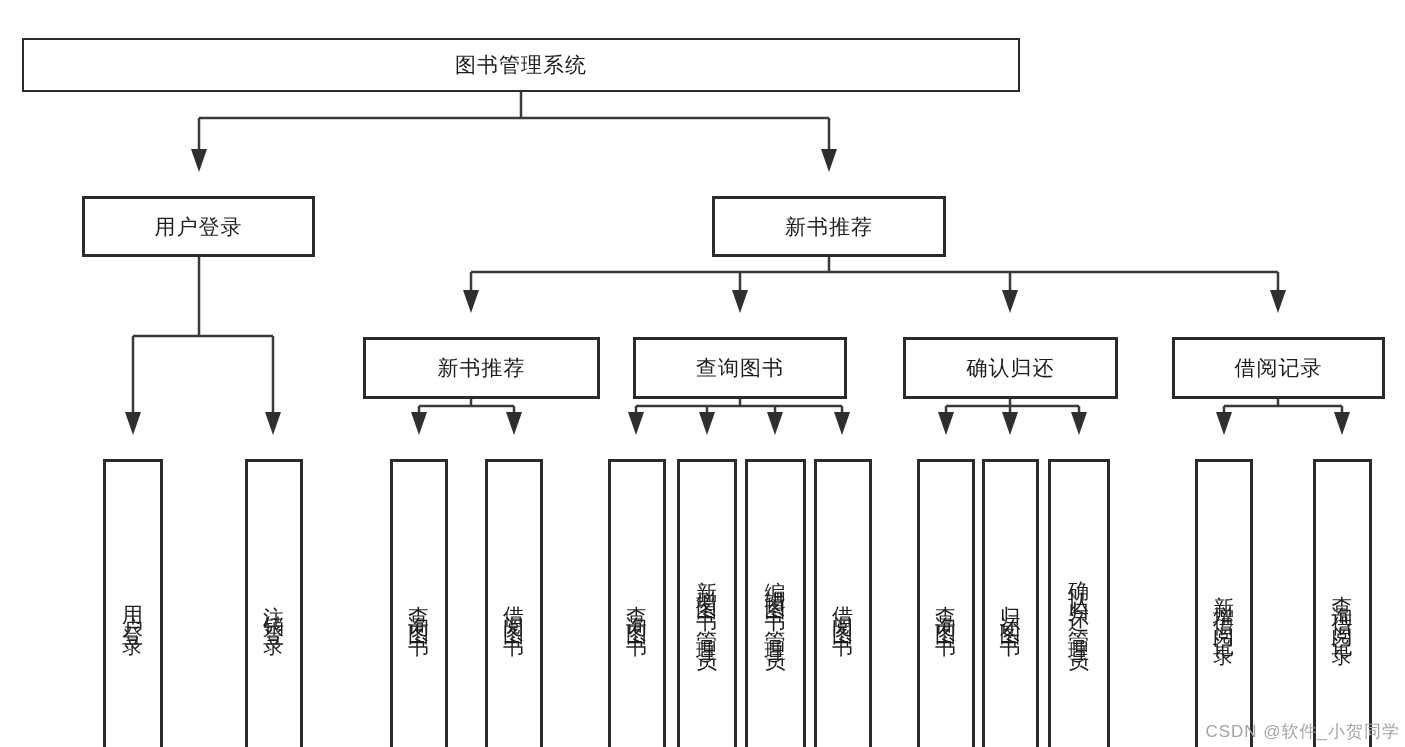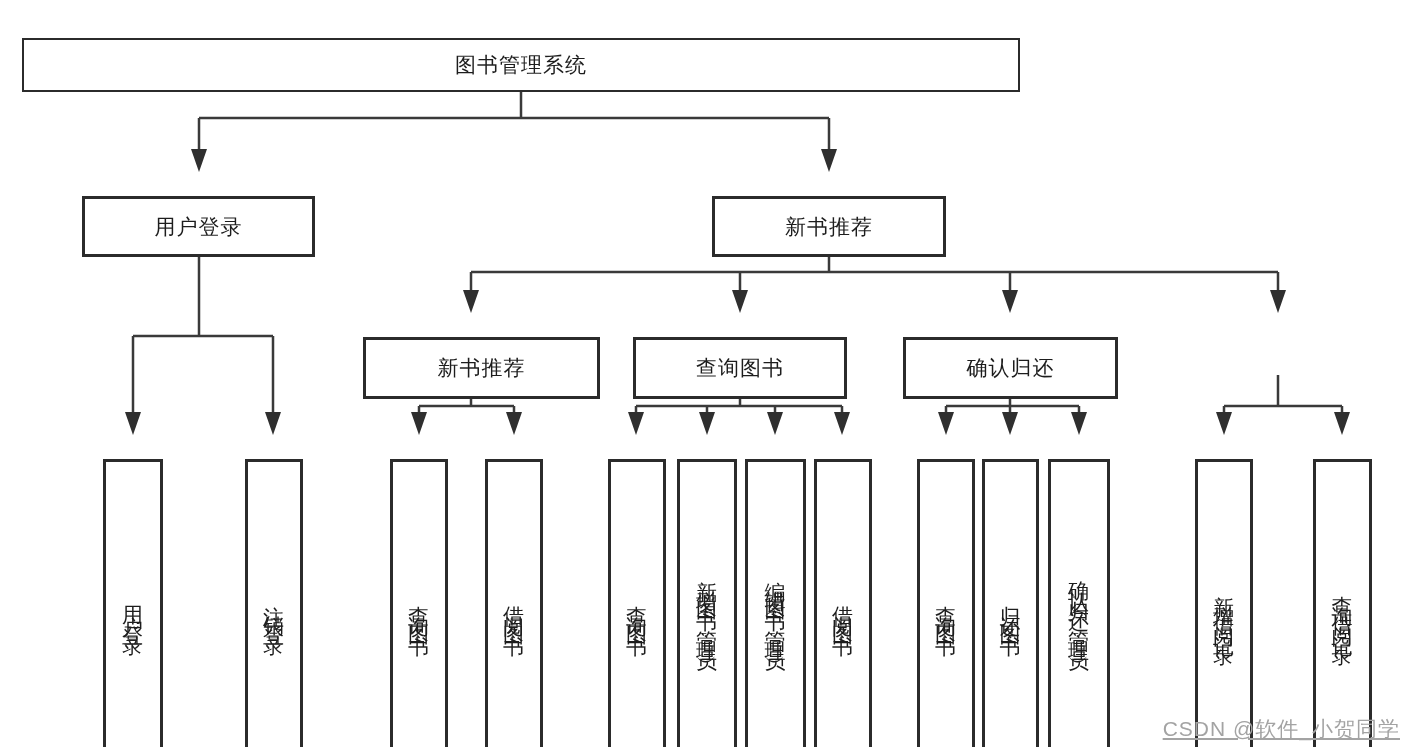--- a/index.html
+++ b/index.html
@@ -51,25 +51,24 @@
   .node.leaf span {
     writing-mode: vertical-rl;
     letter-spacing: 10px;
     line-height: 1;
     white-space: nowrap;
   }
   .watermark {
     position: absolute;
     right: 5px;
     bottom: 4px;
-    font-size: 21px;
+    font-size: 17px;
     color: #a3a3a3;
     letter-spacing: 1px;
     z-index: 10;
-    text-decoration: underline;
   }
 </style>
 </head>
 <body>
 
 <div class="diagram">
 
   <svg class="connectors" viewBox="0 0 1405 747" xmlns="http://www.w3.org/2000/svg">
 
     <g>
@@ -133,20 +132,23 @@
 
   <div class="node" style="left:363px;top:313px;width:237px;height:62px">
     <span>新书推荐</span>
   </div>
   <div class="node" style="left:633px;top:313px;width:214px;height:62px">
     <span>查询图书</span>
   </div>
   <div class="node" style="left:903px;top:313px;width:215px;height:62px">
     <span>确认归还</span>
   </div>
+  <div class="node" style="left:1172px;top:313px;width:213px;height:62px">
+    <span>借阅记录</span>
+  </div>
 
   <div class="node leaf" style="left:103px;top:435px;width:60px;height:300px">
     <span>用户登录</span>
   </div>
   <div class="node leaf" style="left:245px;top:435px;width:58px;height:300px">
     <span>注销登录</span>
   </div>
 
   <div class="node leaf" style="left:390px;top:435px;width:58px;height:300px">
     <span>查询图书</span>

